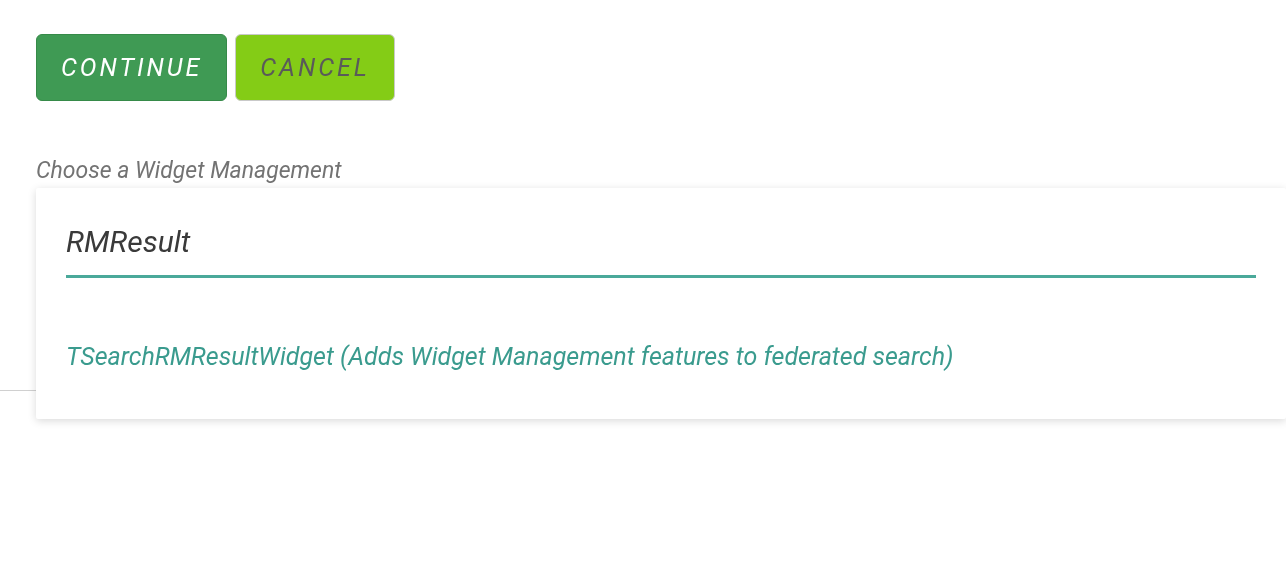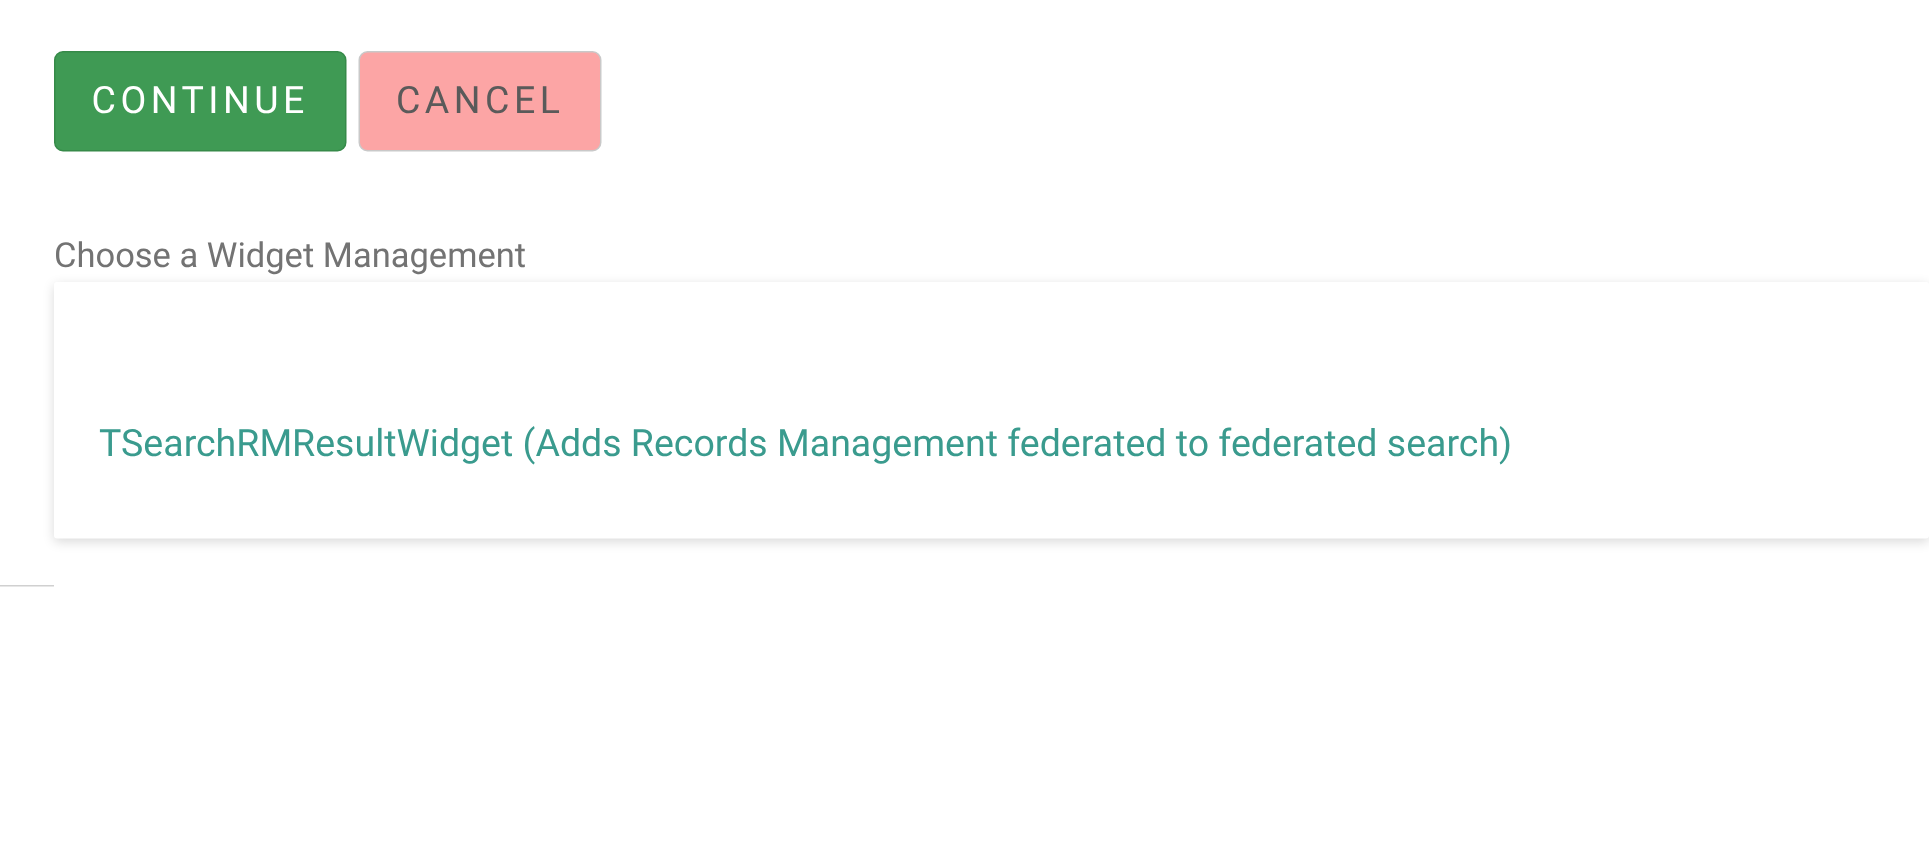--- a/index.html
+++ b/index.html
@@ -1,18 +1,19 @@
 <!DOCTYPE html>
 <html><head>
   <meta charset="utf-8">
   <style>
     * {
       box-sizing: border-box;
       margin: 0;
       padding: 0;
+      font-style: italic;
     }
     body {
       font-family: -apple-system, BlinkMacSystemFont, "Segoe UI", Roboto, "Helvetica Neue", Arial, sans-serif;
       background: #ffffff;
       width: 1286px;
       height: 578px;
       position: relative;
     }
     .toolbar {
       padding: 34px 36px 28px 36px;
@@ -28,21 +29,21 @@
       cursor: pointer;
       text-transform: uppercase;
       font-weight: 400;
     }
     .btn-primary {
       background: #3f9a54;
       color: #ffffff;
       border: 1px solid #368a49;
     }
     .btn-secondary {
-      background: #fca5a5;
+      background: #84cc16;
       color: #5a5a5a;
       border: 1px solid #c9c9c9;
     }
     .section-label {
       padding: 0 36px;
       font-size: 23px;
       color: #737373;
       margin-top: 28px;
       margin-bottom: 4px;
     }
@@ -90,14 +91,15 @@
 <div class="toolbar">
   <button class="btn btn-primary">Continue</button>
   <button class="btn btn-secondary">Cancel</button>
 </div>
 
 <div class="section-label">Choose a Widget Management</div>
 
 <div class="divider-line"></div>
 
 <div class="dropdown-panel">
-  <a class="result-link">TSearchRMResultWidget (Adds Records Management federated to federated search)</a>
+  <input type="text" class="search-input" value="RMResult" style="">
+  <a class="result-link">TSearchRMResultWidget (Adds Widget Management features to federated search)</a>
 </div>
 
 </body></html>

